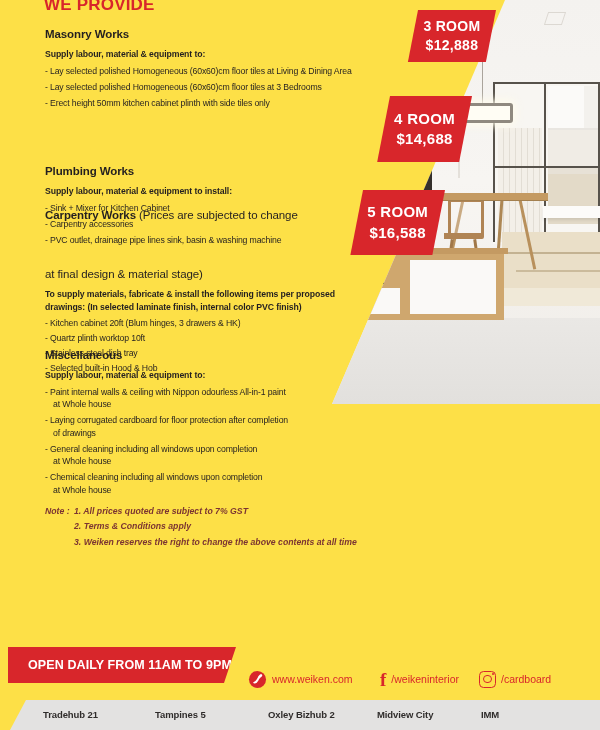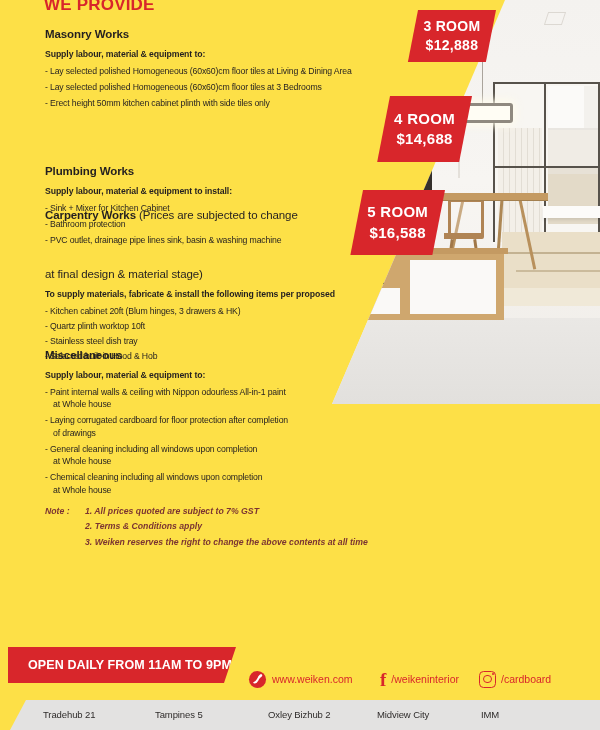--- a/index.html
+++ b/index.html
@@ -22,21 +22,21 @@
   .sec-plumbing{top:136px;margin-top:28px;}
   .sec-carpentry{top:208px;}
   .sec-carpentry .bullet{margin-bottom:2.5px;}
   .sec-misc{top:348px;}
   .sec-misc .bullet{white-space:normal;margin-bottom:3.5px;}
 
   
   .notes{position:absolute;left:45px;top:504px;width:340px;color:#7b3432;
          font-style:italic;font-size:8.7px;font-weight:bold;line-height:15.4px;}
   .notes .note-label{position:absolute;left:0;top:0;}
-  .notes .note-items{margin-left:40px;}
+  .notes .note-items{margin-left:29px;}
 
   
   .photo{position:absolute;left:330px;top:0;width:270px;height:404px;
          clip-path:polygon(175px 0,100% 0,100% 100%,2px 100%);
          background:linear-gradient(180deg,#f4f2ef 0%,#f7f5f2 45%,#efece7 100%);}
   .photo *{position:absolute;}
   .ph-vent{left:216px;top:12px;width:16px;height:11px;background:#f5f3f0;border:1px solid #dcd8d2;transform:skewX(-18deg);}
   .ph-wallline{left:128px;top:0;width:2px;height:178px;background:#e4e0da;}
   .ph-wire{left:152px;top:0;width:1px;height:106px;background:#aaa49c;}
   .ph-lamp{left:131px;top:103px;width:46px;height:14px;border:3px solid #8f897f;border-radius:3px;
@@ -101,21 +101,21 @@
   .si-fb{left:380px;}
   .si-ig{left:479px;}
   .globe{width:19px;height:19px;display:inline-block;}
   .fb-f{font-size:19px;font-weight:bold;color:#d8262b;line-height:19px;font-family:"Liberation Serif",serif;}
   .ig{width:15px;height:15px;border:1.8px solid #d8262b;border-radius:4.5px;position:relative;display:inline-block;}
   .ig-circle{position:absolute;left:3px;top:3px;width:6.5px;height:6.5px;border:1.7px solid #d8262b;border-radius:50%;}
   .ig-dot{position:absolute;right:1.5px;top:1.5px;width:2px;height:2px;background:#d8262b;border-radius:50%;}
 
   .loc-bar{position:absolute;left:0;top:700px;width:600px;height:30px;background:#e3e2e1;
            clip-path:polygon(26px 0,100% 0,100% 100%,10px 100%);}
-  .loc{position:absolute;top:9px;font-size:9.5px;font-weight:normal;color:#2f2c2b;letter-spacing:-.1px;}
+  .loc{position:absolute;top:9px;font-size:9.5px;font-weight:bold;color:#2f2c2b;letter-spacing:-.1px;}
   .loc-0{left:43px;} .loc-1{left:155px;} .loc-2{left:268px;} .loc-3{left:377px;} .loc-4{left:481px;}
 </style>
 </head>
 <body>
 
 <div class="page">
 
   <div class="photo">
     <div class="ph-vent"></div>
     <div class="ph-wallline"></div>
@@ -162,32 +162,33 @@
     <div class="sec-sub">Supply labour, material &amp; equipment to:</div>
     <div class="bullet">- Lay selected polished Homogeneous (60x60)cm floor tiles at Living &amp; Dining Area</div>
     <div class="bullet">- Lay selected polished Homogeneous (60x60)cm floor tiles at 3 Bedrooms</div>
     <div class="bullet">- Erect height 50mm kitchen cabinet plinth with side tiles only</div>
   </div>
 
   <div class="section sec-plumbing">
     <div class="sec-heading">Plumbing Works</div>
     <div class="sec-sub">Supply labour, material &amp; equipment to install:</div>
     <div class="bullet">- Sink + Mixer for Kitchen Cabinet</div>
-    <div class="bullet">- Bathroom protection</div>
+    <div class="bullet">- Carpentry accessories</div>
     <div class="bullet">- PVC outlet, drainage pipe lines sink, basin &amp; washing machine</div>
   </div>
 
   <div class="section sec-carpentry">
     <div class="sec-heading">
       <span>Carpentry Works</span>
       <span class="hn">(Prices are subjected to change</span>
       <span class="hn2">at final design &amp; material stage)</span>
     </div>
     <div class="sec-sub">
       <span style="display:block">To supply materials, fabricate &amp; install the following items per proposed</span>
+      <span style="display:block">drawings: (In selected laminate finish, internal color PVC finish)</span>
     </div>
     <div class="bullet">- Kitchen cabinet 20ft (Blum hinges, 3 drawers &amp; HK)</div>
     <div class="bullet">- Quartz plinth worktop 10ft</div>
     <div class="bullet">- Stainless steel dish tray</div>
     <div class="bullet">- Selected built-in Hood &amp; Hob</div>
   </div>
 
   <div class="section sec-misc">
     <div class="sec-heading">Miscellaneous</div>
     <div class="sec-sub">Supply labour, material &amp; equipment to:</div>

